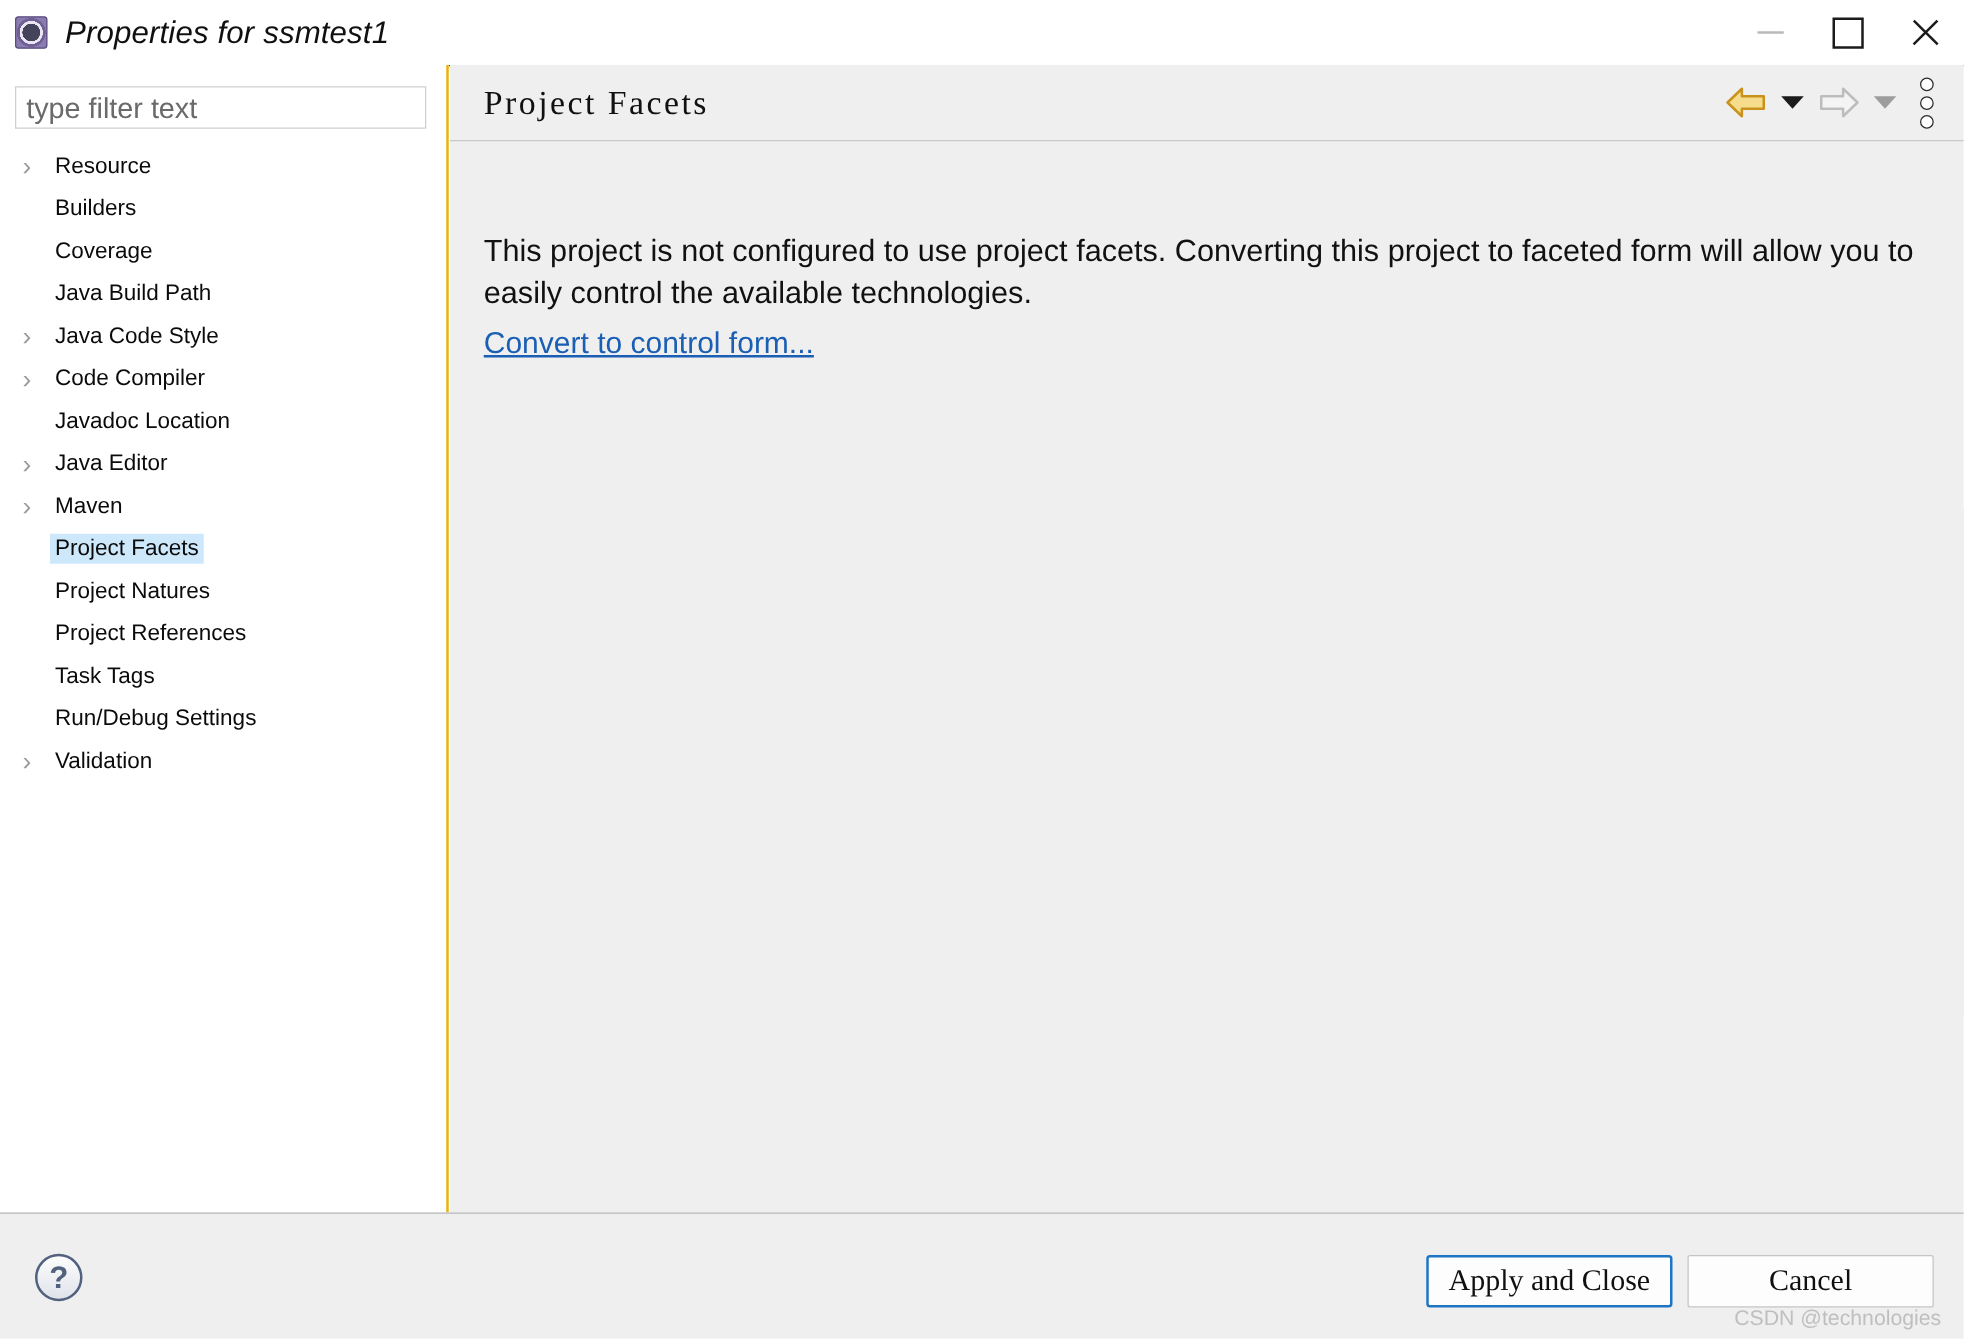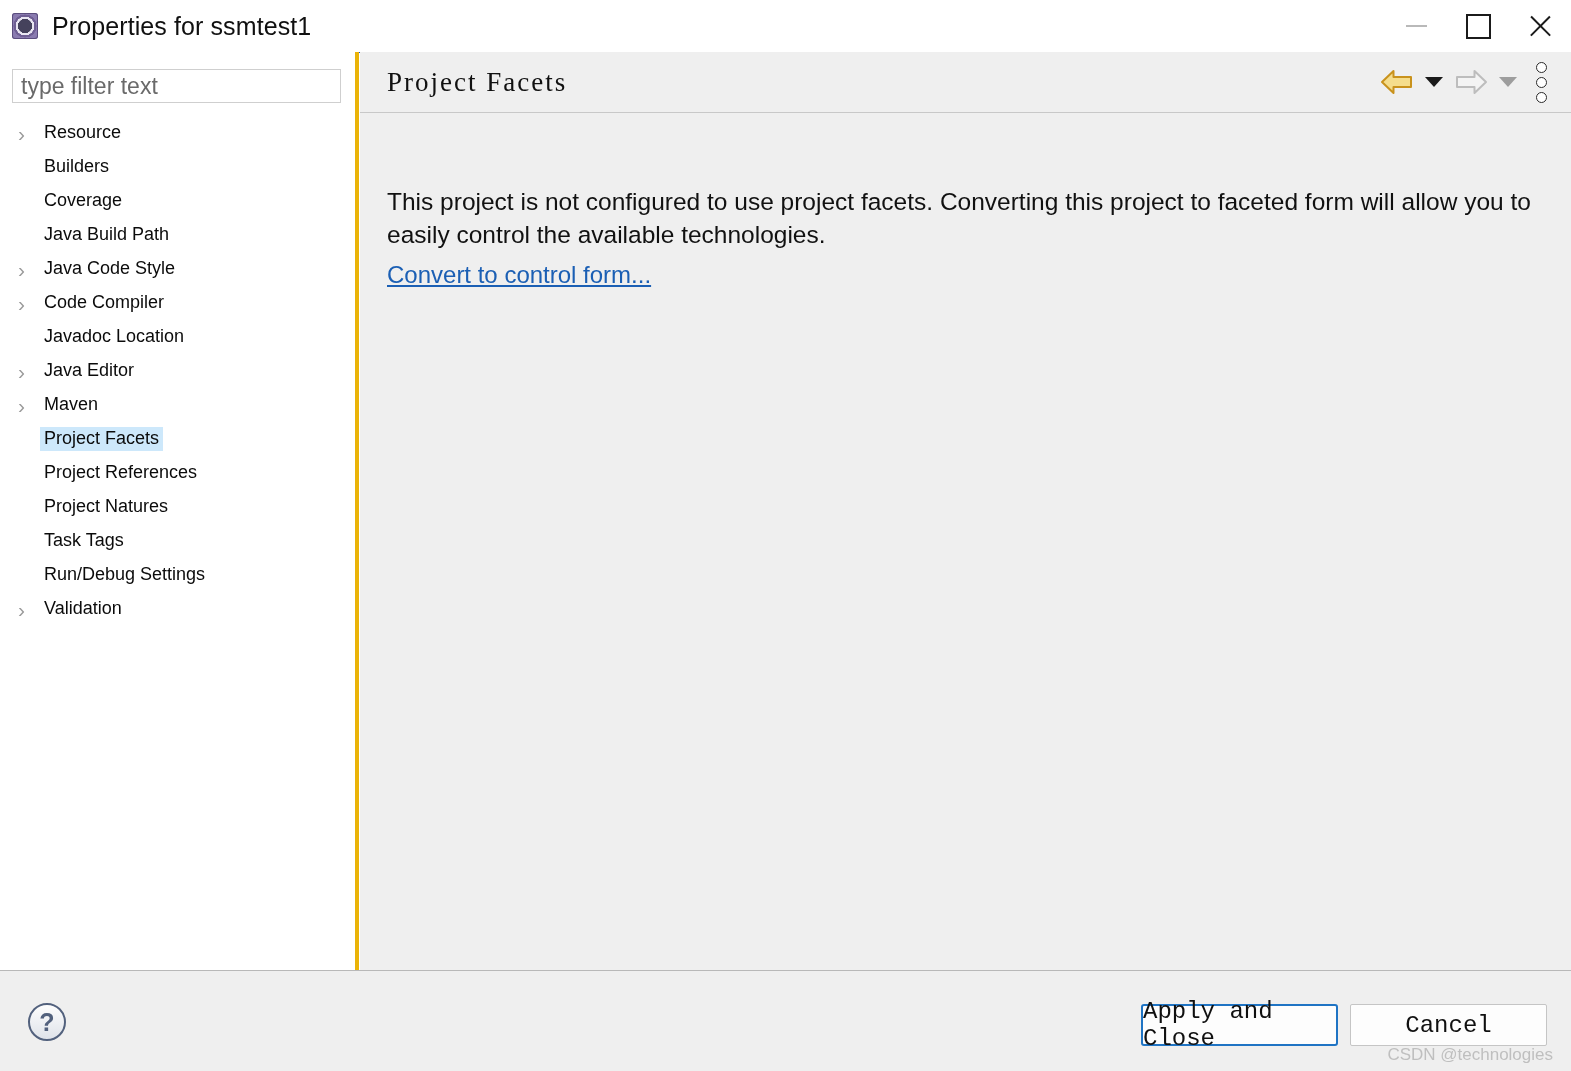--- a/index.html
+++ b/index.html
@@ -18,20 +18,21 @@
 
   
   #titlebar {
     position: absolute;
     left: 0; top: 0;
     width: 1571px; height: 52px;
     background: #ffffff;
     border-bottom: 1px solid #1d4ed8;
     display: flex;
     align-items: center;
+    font-style: italic;
   }
   #app-icon {
     width: 26px; height: 26px;
     margin-left: 12px;
     border-radius: 3px;
     background:
       radial-gradient(circle at 50% 50%, #45425c 0 38%, #e9e6f2 39% 50%, #6f5f94 51% 62%, #8a7bb0 63% 100%);
     box-shadow: inset 0 0 0 1px #5b4d7d;
     flex: 0 0 auto;
   }
@@ -72,21 +73,21 @@
   #body-area {
     position: absolute;
     left: 0; top: 52px;
     width: 1571px; height: 918px;
   }
   #left-pane {
     position: absolute;
     left: 0; top: 0;
     width: 359px; height: 918px;
     background: #ffffff;
-    border-right: 4px solid #eab308;
+    border-right: 2px solid #eab308;
     box-sizing: border-box;
   }
   #filter-input {
     position: absolute;
     left: 12px; top: 17px;
     width: 329px; height: 34px;
     box-sizing: border-box;
     border: 1px solid #cfcfcf;
     background: #ffffff;
     font-family: "Liberation Sans", sans-serif;
@@ -246,21 +247,21 @@
     box-sizing: border-box;
     cursor: pointer;
   }
   .dlg-btn {
     position: absolute;
     height: 42px;
     box-sizing: border-box;
     background: #fdfdfd;
     border: 1px solid #c5c5c5;
     border-radius: 2px;
-    font-family: Liberation Mono, monospace;
+    font-family: Liberation Serif, serif;
     font-size: 24px;
     color: #101010;
     display: flex; align-items: center; justify-content: center;
     cursor: default;
   }
   #apply-close-btn {
     left: 1141px; top: 1004px; width: 197px;
     border: 2px solid #1f74c4;
     border-radius: 3px;
   }
@@ -344,26 +345,26 @@
         <span class="tree-label">Maven</span>
       </div>
 
       <div class="tree-row selected">
         <span class="twisty empty"></span>
         <span class="tree-label">Project Facets</span>
       </div>
 
       <div class="tree-row">
         <span class="twisty empty"></span>
+        <span class="tree-label">Project Natures</span>
+      </div>
+
+      <div class="tree-row">
+        <span class="twisty empty"></span>
         <span class="tree-label">Project References</span>
-      </div>
-
-      <div class="tree-row">
-        <span class="twisty empty"></span>
-        <span class="tree-label">Project Natures</span>
       </div>
 
       <div class="tree-row">
         <span class="twisty empty"></span>
         <span class="tree-label">Task Tags</span>
       </div>
 
       <div class="tree-row">
         <span class="twisty empty"></span>
         <span class="tree-label">Run/Debug Settings</span>

